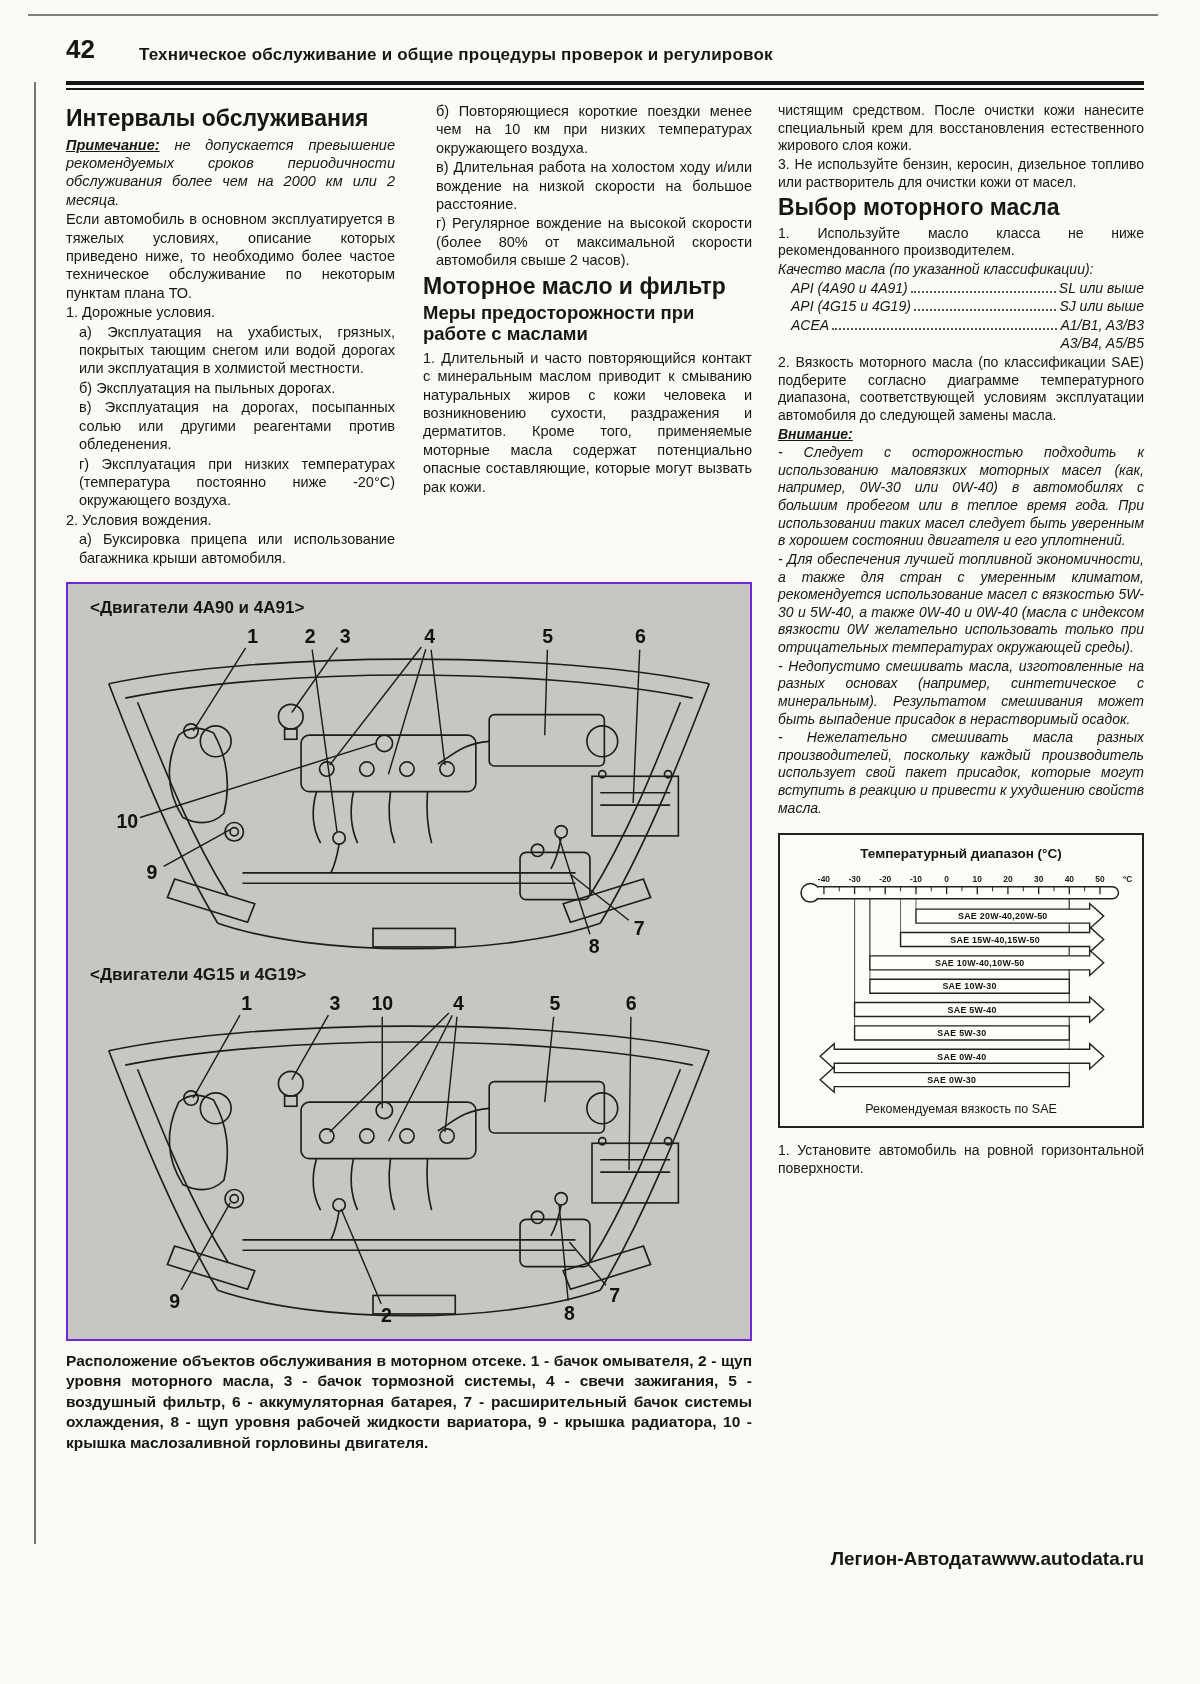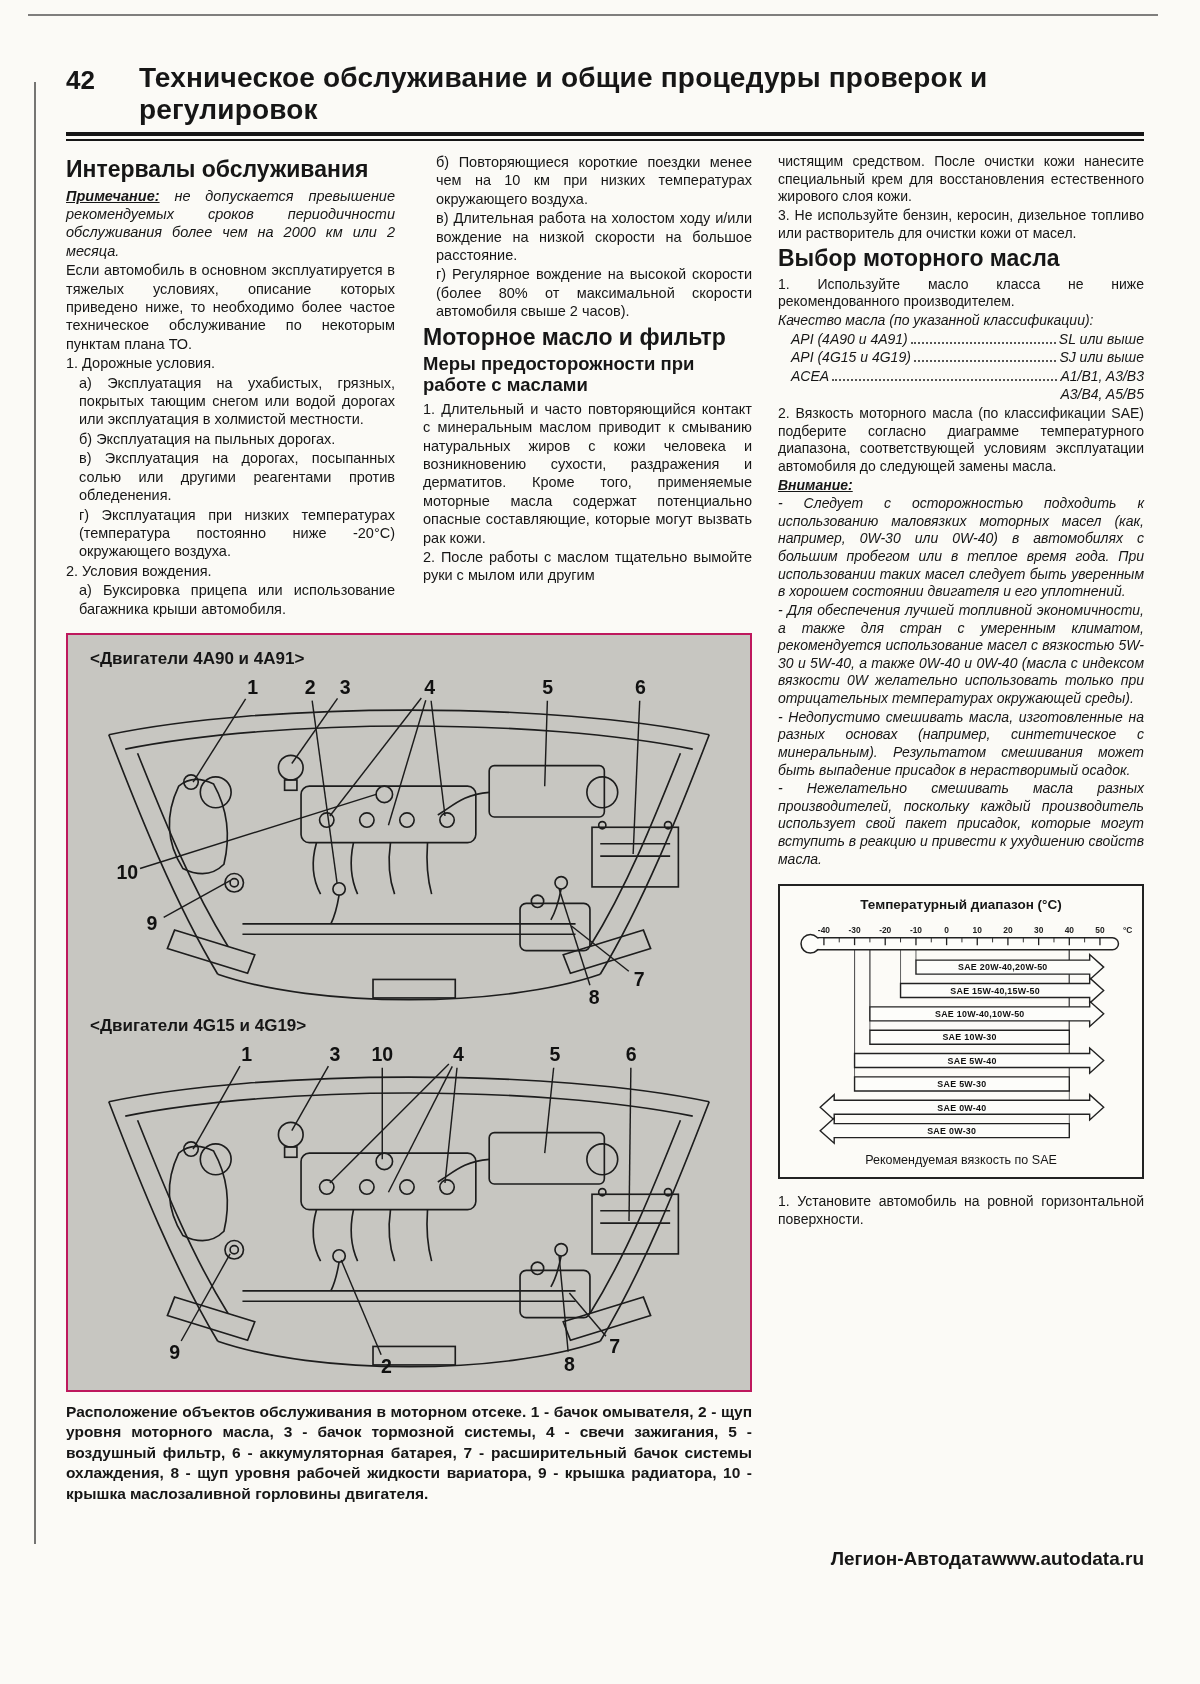--- a/index.html
+++ b/index.html
@@ -1,23 +1,23 @@
 <!DOCTYPE html>
 <html><head>
 <meta charset="utf-8">
 <style>
   html,body{margin:0;padding:0;background:#e9e9e9;}
   .page{position:relative;width:1200px;height:1684px;margin:0 auto;background:#fbfaf6;
         font-family:"Liberation Sans","DejaVu Sans",sans-serif;color:#161616;overflow:hidden;}
   .scan-top{position:absolute;top:14px;left:28px;right:42px;border-top:2px solid #3c3c3c;opacity:.65;}
   .scan-left{position:absolute;top:82px;left:34px;height:1462px;border-left:2px solid #3c3c3c;opacity:.7;}
 
-  .hdr{display:flex;align-items:center;gap:44px;padding:34px 60px 6px 66px;}
+  .hdr{display:flex;align-items:flex-end;gap:44px;padding:34px 60px 16px 66px;}
   .pnum{font-size:26px;font-weight:bold;}
-  .ptitle{font-size:28px;font-weight:bold;letter-spacing:.2px;margin-top:28px;}
+  .ptitle{font-size:17px;font-weight:bold;letter-spacing:.2px;}
   .hdr-rule{margin:0 56px 12px 66px;border-top:4px solid #161616;border-bottom:2px solid #161616;height:3px;}
 
   .main{display:flex;gap:26px;padding:0 56px 0 66px;align-items:flex-start;}
   .left-wrap{width:686px;flex:none;}
   .twocol{display:flex;gap:28px;justify-content:space-between;}
   .col{font-size:14.5px;line-height:1.27;}
   .col1,.col2{width:329px;flex:none;}
   .col3{flex:1;font-size:14px;line-height:1.26;min-width:0;}
 
   .blk{margin-bottom:1px;}
@@ -25,21 +25,21 @@
   .pi{padding-left:13px;}
   .h1{font-size:23px;font-weight:bold;line-height:1.07;margin:4px 0 5px;text-align:left;}
   .h2{font-size:18.5px;font-weight:bold;line-height:1.12;margin:2px 0 4px;text-align:left;}
   .note,.it{font-style:italic;}
   .note .lead{text-decoration:underline;font-weight:bold;}
   .spec{display:flex;align-items:baseline;font-style:italic;padding-left:13px;}
   .spec .dots{flex:1;min-width:10px;border-bottom:2px dotted #555;margin:0 3px 3px;}
   .spec-v{white-space:nowrap;}
   .specv{display:block;text-align:right;font-style:italic;}
 
-  .fig{margin:14px 0 0;padding:8px 12px 12px;border:2px solid #be185d;background:#c7c6c1;}
+  .fig{margin:14px 0 0;padding:8px 12px 12px;border:2px solid #6d28d9;background:#c7c6c1;}
   .fig-title{font-size:17px;font-weight:bold;margin:6px 0 2px 10px;}
   .engine-svg{display:block;width:100%;height:auto;}
   #engine-art *{fill:none;stroke:#1d1d1d;stroke-width:1.6;}
   .caption{margin-top:10px;font-size:15.5px;font-weight:bold;line-height:1.33;text-align:justify;}
 
   .chart-box{margin:16px 0 14px;border:2.5px solid #222;background:#fcfbf7;padding:10px 10px 8px;}
   .chart-title{text-align:center;font-size:13.5px;font-weight:bold;margin-bottom:6px;}
   #sae-svg{display:block;width:100%;height:auto;}
   .chart-caption{text-align:center;font-size:12.5px;margin-top:6px;}
 
@@ -74,21 +74,20 @@
             <div class="blk p"><span>2. Условия вождения.</span></div>
             <div class="blk pi"><span>а) Буксировка прицепа или использование багажника крыши автомобиля.</span></div>
           </div>
         <div class="col col2">
             <div class="blk pi"><span>б) Повторяющиеся короткие поездки менее чем на 10 км при низких температурах окружающего воздуха.</span></div>
             <div class="blk pi"><span>в) Длительная работа на холостом ходу и/или вождение на низкой скорости на большое расстояние.</span></div>
             <div class="blk pi"><span>г) Регулярное вождение на высокой скорости (более 80% от максимальной скорости автомобиля свыше 2 часов).</span></div>
             <div class="blk h1"><span>Моторное масло и фильтр</span></div>
             <div class="blk h2"><span>Меры предосторожности при работе с маслами</span></div>
             <div class="blk p"><span>1. Длительный и часто повторяющийся контакт с минеральным маслом приводит к смыванию натуральных жиров с кожи человека и возникновению сухости, раздражения и дерматитов. Кроме того, применяемые моторные масла содержат потенциально опасные составляющие, которые могут вызвать рак кожи.</span></div>
-            <div class="blk p"><span>2. После работы с маслом тщательно вымойте руки с мылом или другим</span></div>
           </div>
       </div>
 
       <figure class="fig" style="margin-inline:0">
         <div class="fig-title">&lt;Двигатели 4А90 и 4А91&gt;</div>
         <svg class="engine-svg" viewBox="0 0 640 330">
           <use href="#engine-art"></use>
           <g id="callouts-0">
               <line x1="161.1" y1="27.0" x2="110" y2="108" stroke="#1c1c1c" stroke-width="1.4"></line>
               <text x="168" y="22" text-anchor="middle" font-size="19" font-weight="bold" fill="#111">1</text>

